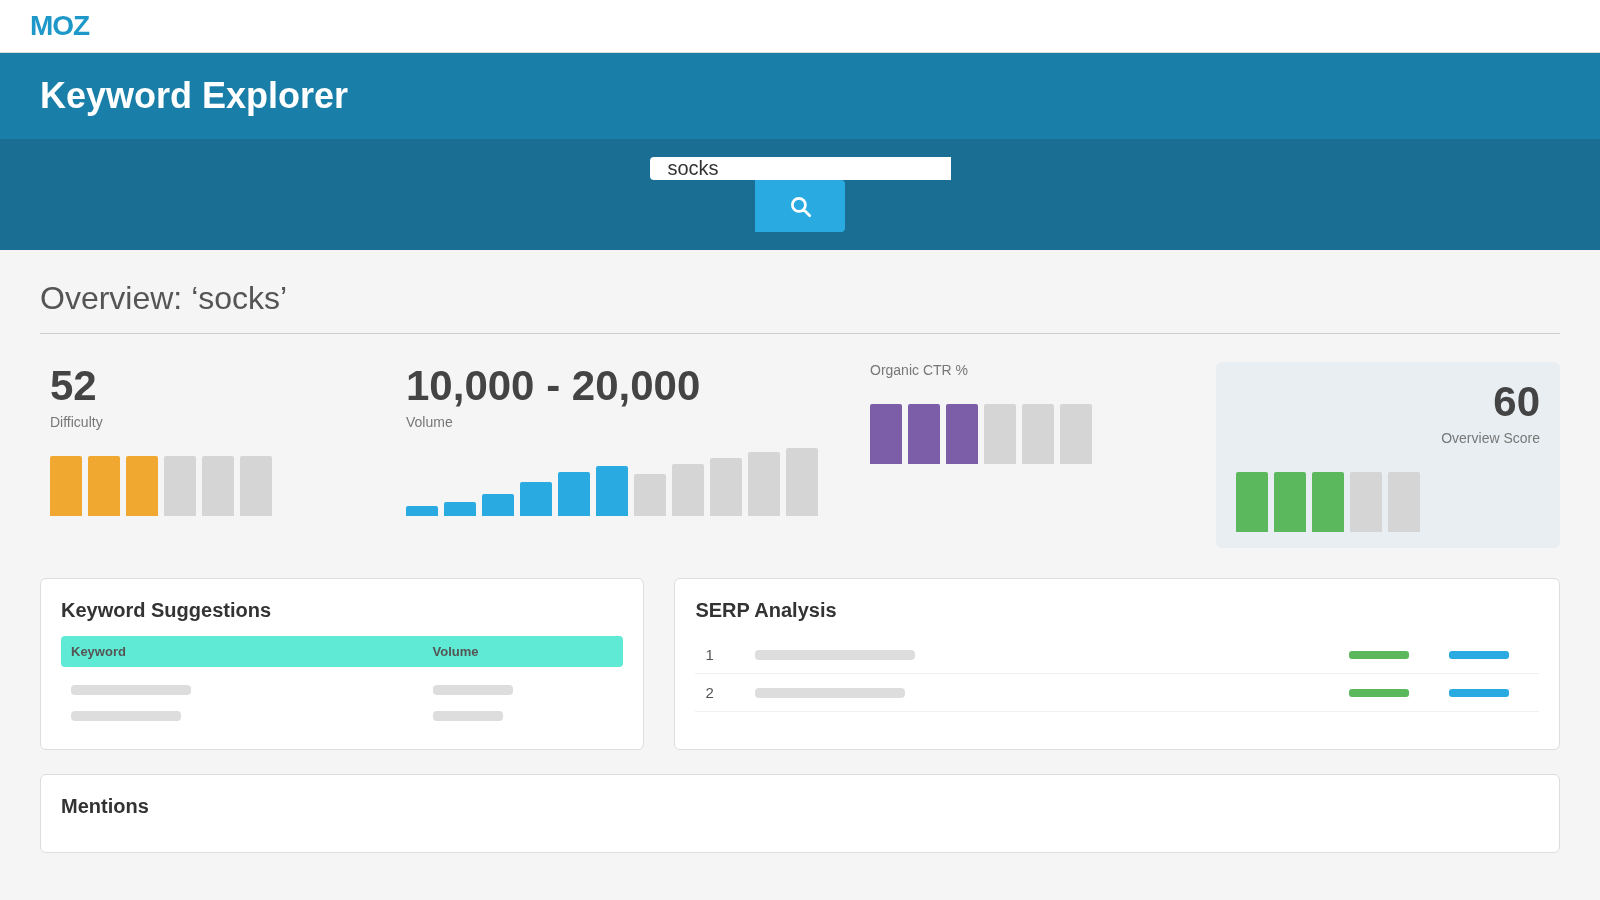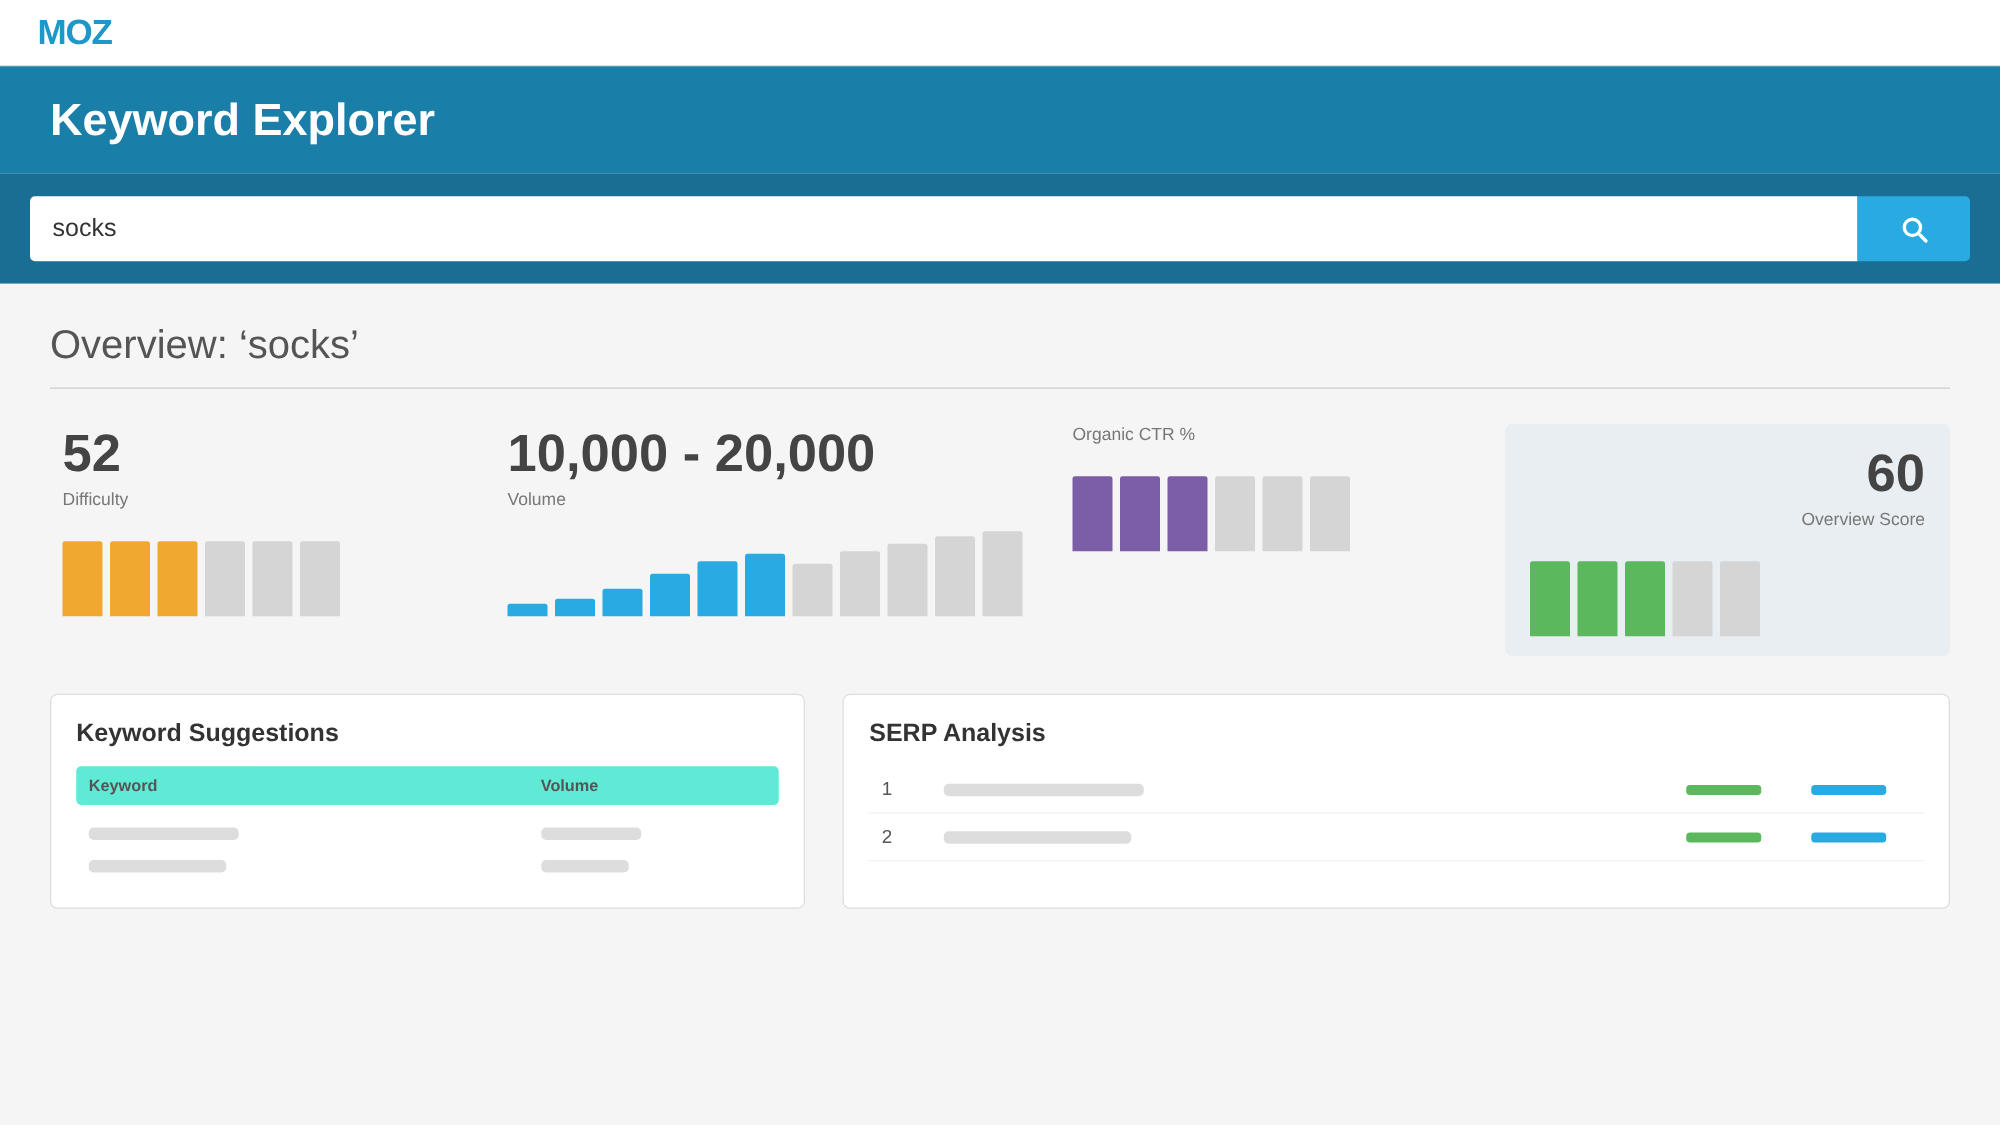--- a/index.html
+++ b/index.html
@@ -27,24 +27,25 @@
     }
     #header-banner h1 {
       color: #fff;
       font-size: 36px;
       font-weight: bold;
     }
 
     
     #search-area {
       background: #1a6e94;
-      padding: 18px 24px;
+      padding: 18px 40px;
       display: flex;
       align-items: center;
       gap: 0;
+      flex-direction: column;
     }
     #search-input {
       flex: 1;
       height: 52px;
       font-size: 20px;
       padding: 0 18px;
       border: none;
       outline: none;
       border-radius: 4px 0 0 4px;
       color: #333;
@@ -79,21 +80,21 @@
 
     hr.divider {
       border: none;
       border-top: 1px solid #ccc;
       margin-bottom: 28px;
     }
 
     
     #metrics-row {
       display: flex;
-      gap: 0;
+      gap: 12px;
       margin-bottom: 30px;
       align-items: flex-start;
     }
 
     .metric-card {
       flex: 1;
       padding: 0 30px 0 10px;
     }
     .metric-card:last-child {
       background: #e8eef2;
@@ -350,14 +351,17 @@
           <div class="pa-bar"></div>
         </div>
         <div class="col-da">
           <div class="da-bar"></div>
         </div>
       </div>
     </div>
 
   </div>
 
+  <div class="panel" id="mentions-panel">
+    <div class="panel-title">Mentions</div>
+  </div>
 
 </div>
 
 </body></html>

